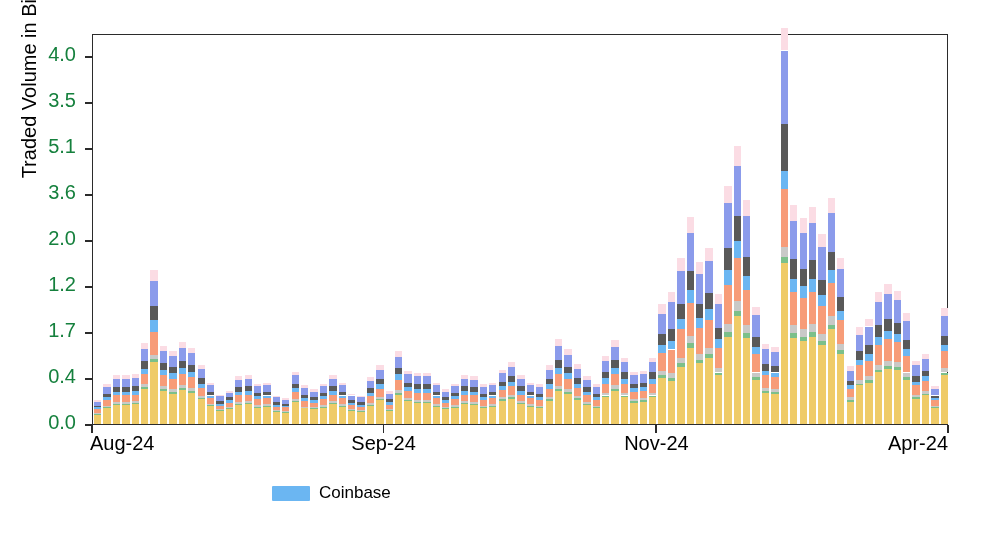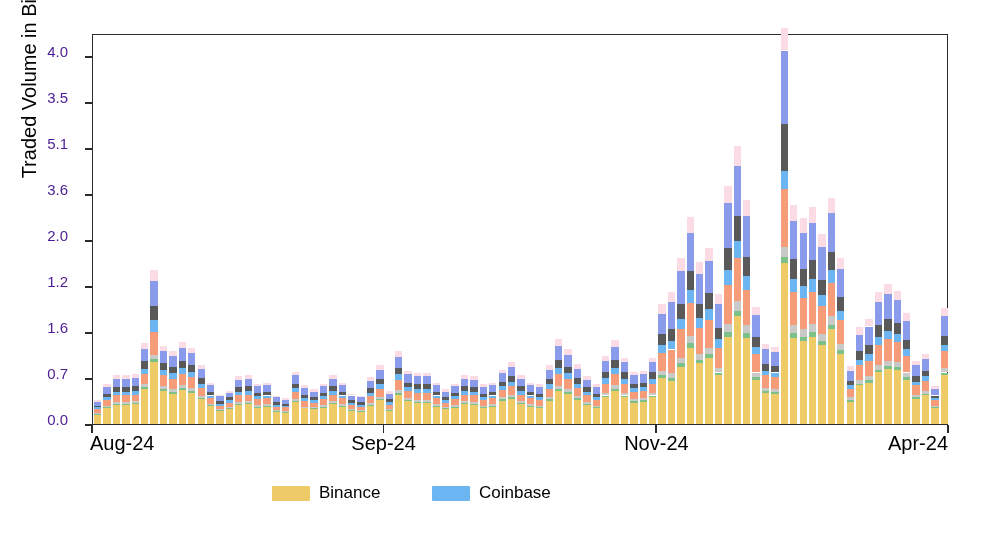--- a/index.html
+++ b/index.html
@@ -37,22 +37,22 @@
   .bar{
     position:absolute;bottom:0;
   }
   .seg{position:absolute;left:0;width:100%;}
 
   
   .ytick{
     position:absolute;left:0;width:92px;height:0;
   }
   .ytick .tlabel{
-    position:absolute;right:24px;top:-14px;
-    font-size:15px;color:#4c1d95;text-align:right;white-space:nowrap;
+    position:absolute;right:16px;top:-14px;
+    font-size:20px;color:#15803d;text-align:right;white-space:nowrap;
   }
   .ytick .tmark{
     position:absolute;left:85px;top:-1px;width:8px;height:1.8px;background:#2b2b2b;
   }
 
   
   .xtick{position:absolute;top:425px;height:0;}
   .xtick .tmark{position:absolute;left:-1px;top:0;width:1.8px;height:8px;background:#2b2b2b;}
   .xtick .tlabel{
     position:absolute;top:7px;font-size:20px;color:#000;white-space:nowrap;
@@ -80,25 +80,25 @@
 
 
   <div id="ylabel">Traded Volume in Billion USD</div>
 
   <div id="yticks-layer">
       <div class="ytick" style="top: 425px;">
         <div class="tlabel">0.0</div>
         <div class="tmark"></div>
       </div>
       <div class="ytick" style="top: 379px;">
-        <div class="tlabel">0.7</div>
+        <div class="tlabel">0.4</div>
         <div class="tmark"></div>
       </div>
       <div class="ytick" style="top: 333px;">
-        <div class="tlabel">1.6</div>
+        <div class="tlabel">1.7</div>
         <div class="tmark"></div>
       </div>
       <div class="ytick" style="top: 287px;">
         <div class="tlabel">1.2</div>
         <div class="tmark"></div>
       </div>
       <div class="ytick" style="top: 241px;">
         <div class="tlabel">2.0</div>
         <div class="tmark"></div>
       </div>
@@ -1049,22 +1049,18 @@
         <div class="tlabel" style="left: 50%; transform: translateX(-50%);">Nov-24</div>
       </div>
       <div class="xtick" style="left: 948px;">
         <div class="tmark"></div>
         <div class="tlabel" style="right: 0px; left: auto;">Apr-24</div>
       </div>
     </div>
 
   <div id="legend">
       <div class="legend-item">
-        <span class="legend-swatch" style="background: rgb(239, 203, 104);"></span>
-        <span class="legend-label">Binance</span>
-      </div>
-      <div class="legend-item">
         <span class="legend-swatch" style="background: rgb(107, 182, 242);"></span>
         <span class="legend-label">Coinbase</span>
       </div>
     </div>
 
 </div>
 
 </body></html>

